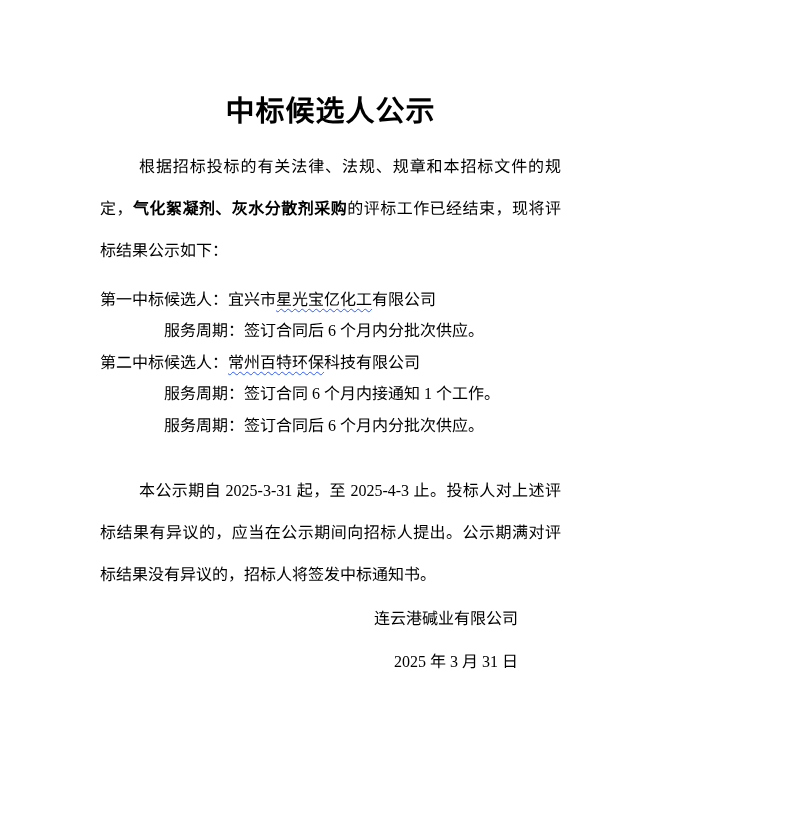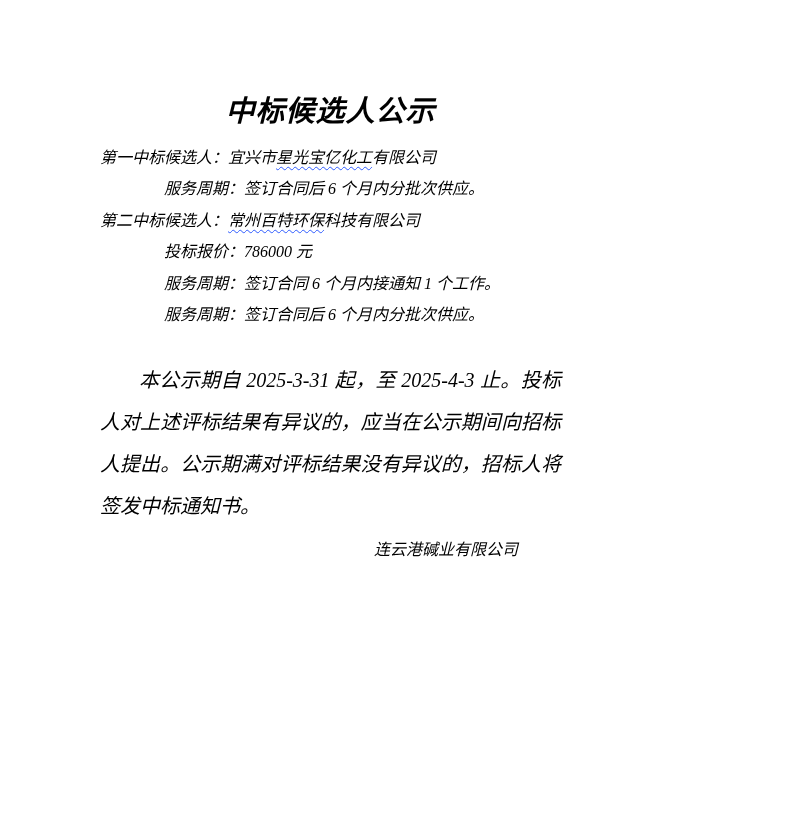--- a/index.html
+++ b/index.html
@@ -11,21 +11,20 @@
     color: var(--text, #000000);
     font-family: "Liberation Serif", "DejaVu Serif", serif;
     overflow: hidden;
   }
   .page {
     position: relative;
     width: 660px;
     height: 823px;
     box-sizing: border-box;
     padding: 0 99px 0 100px;
-    font-style: italic;
   }
   .title {
     padding-top: 92px;
     font-size: 29px;
     line-height: 38px;
     font-weight: bold;
     text-align: center;
     letter-spacing: 1px;
   }
   .intro {
@@ -44,21 +43,21 @@
   .cand-detail { padding-left: 64px; }
   .squiggle {
     text-decoration-line: underline;
     text-decoration-style: wavy;
     text-decoration-color: var(--spellcheck-underline, #2e5bff);
     text-decoration-thickness: 1px;
     text-underline-offset: 3px;
   }
   .closing {
     margin-top: 29px;
-    font-size: 20px;
+    font-size: 16px;
     line-height: 42px;
     text-align: justify;
     text-indent: 39px;
   }
   .signature {
     margin-top: 2px;
     text-align: right;
     padding-right: 43px;
     font-size: 16px;
     line-height: 42.5px;
@@ -68,35 +67,36 @@
     text-align: right;
   }
 </style>
 </head>
 <body>
 
 <div class="page">
 
   <div class="title">中标候选人公示</div>
 
+  <div class="intro"><span>根据招标投标的有关法律、法规、规章和本招标文件的规定，</span><span class="bold">气化絮凝剂、灰水分散剂采购</span><span>的评标工作已经结束，现将评标结果公示如下：</span></div>
 
   <div class="candidates">
 
     <div><span>第一中标候选人：</span><span>宜兴市</span><span class="squiggle">星光宝亿化工</span><span>有限公司</span></div>
     <div class="cand-detail">服务周期：签订合同后 6 个月内分批次供应。</div>
 
     <div><span>第二中标候选人：</span><span></span><span class="squiggle">常州百特环保</span><span>科技有限公司</span></div>
-    <div class="cand-detail">投标报价：786000 元</div>
     <div class="cand-detail">服务周期：签订合同 6 个月内接通知 1 个工作。</div>
 
     <div class="cand-detail">服务周期：签订合同后 6 个月内分批次供应。</div>
 
   </div>
 
   <div class="closing">本公示期自 2025-3-31 起，至 2025-4-3 止。投标人对上述评标结果有异议的，应当在公示期间向招标人提出。公示期满对评标结果没有异议的，招标人将签发中标通知书。</div>
 
   <div class="signature">
     <span class="sig-inner">
       <span style="display:block">连云港碱业有限公司</span>
+      <span style="display:block">2025 年 3 月 31 日</span>
     </span>
   </div>
 
 </div>
 
 </body></html>

